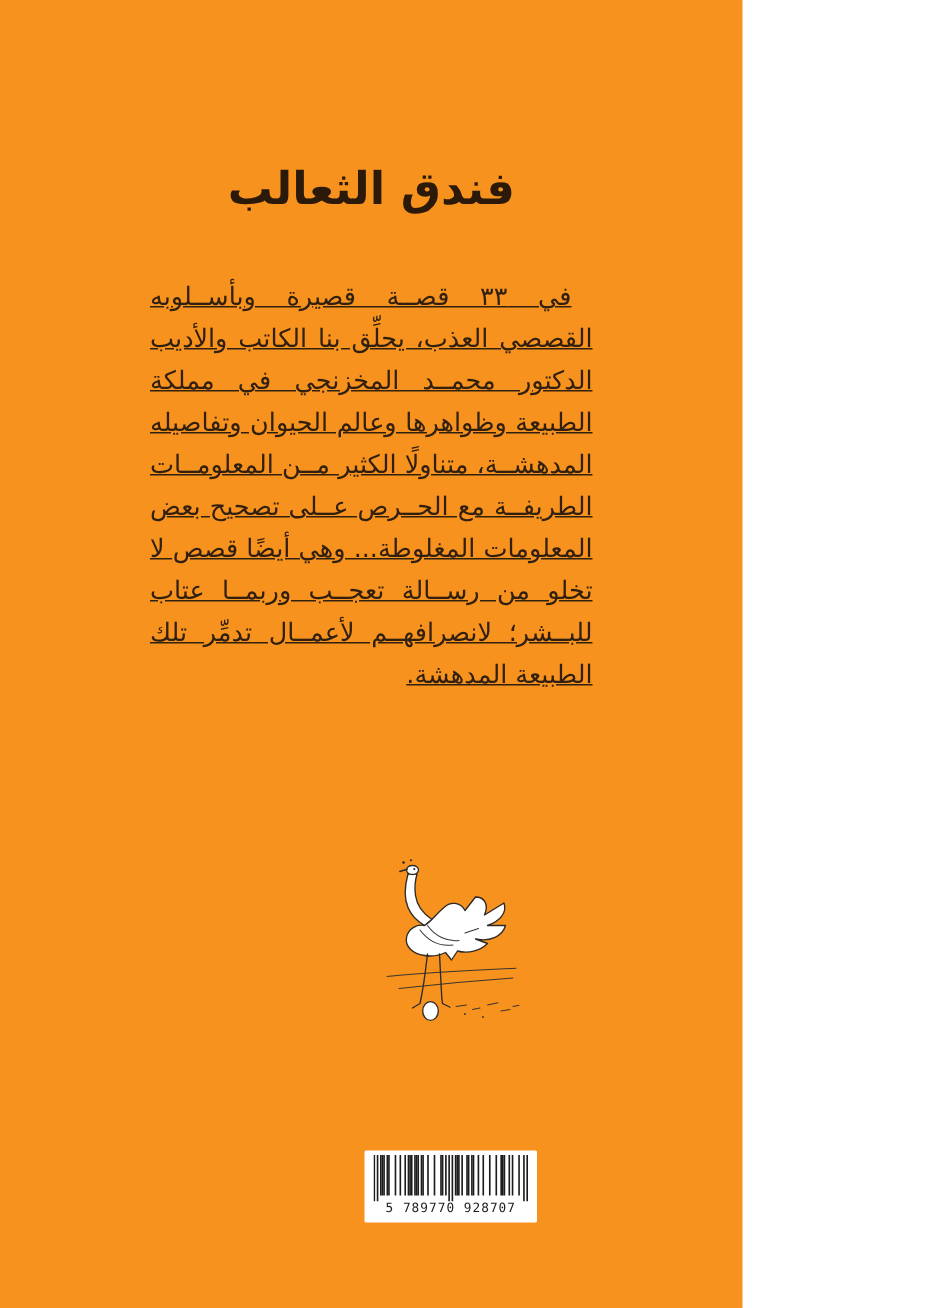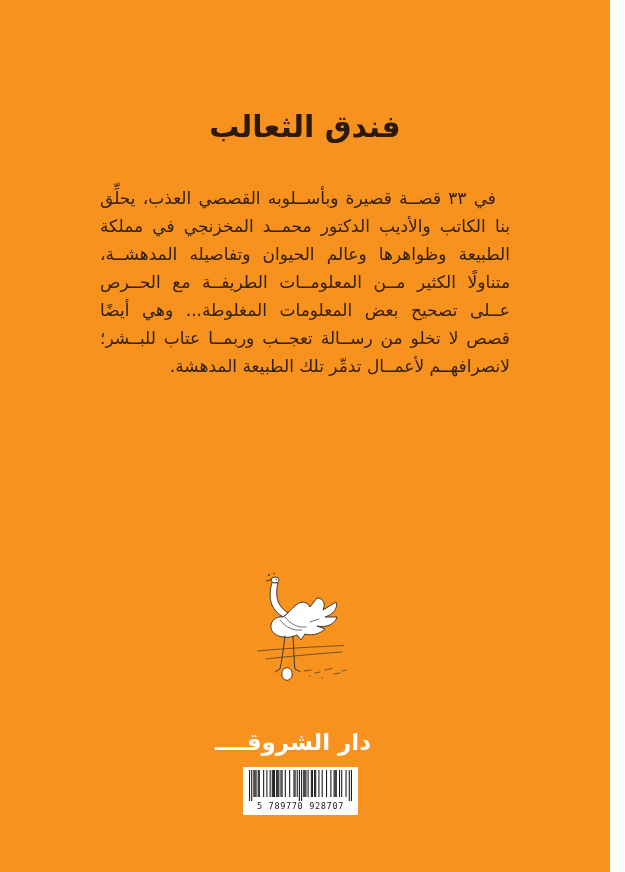--- a/index.html
+++ b/index.html
@@ -6,36 +6,36 @@
     --bg:#F7921E;
     --ink:#31200F;
     --title-ink:#2B1909;
     --logo:#FFFFFF;
     --bar:#1C1C1C;
   }
   *{box-sizing:border-box;}
   body{margin:0;background:#ffffff;font-family:"DejaVu Sans",sans-serif;}
   .cover{
     position:relative;
-    width:610px;height:872px;
+    width:495px;height:872px;
     background:var(--bg);
     overflow:hidden;
   }
   .title{
     position:absolute;top:109px;left:0;right:0;margin:0;
     text-align:center;direction:rtl;
     font-size:30px;font-weight:bold;color:var(--title-ink);
     letter-spacing:0;
   }
   .synopsis{
     position:absolute;top:184px;left:100px;right:100px;
     direction:rtl;text-align:justify;
     font-size:17px;line-height:28px;color:var(--ink);
   }
-  .synopsis p{margin:0;text-indent:14px;}
+  .synopsis p{margin:0;text-indent:14px;text-decoration:underline;}
   .illustration{
     position:absolute;left:252px;top:572px;
     width:100px;height:122px;
   }
   .pub-logo{
     position:absolute;top:729px;left:0;right:24px;
     text-align:center;direction:rtl;
     font-size:23px;font-weight:bold;color:var(--logo);
   }
   .barcode{
@@ -88,21 +88,20 @@
     <path class="sketch" d="M33,64 C32,72 31,82 29,92 L28,97 L23,100"></path>
     <path class="sketch" d="M41,64 C41.5,74 42,84 42.5,93 L43,97 L48,99.5"></path>
 
     <ellipse class="sketch-fill" cx="35" cy="102" rx="5.2" ry="6.3"></ellipse>
 
     <path class="sketch-thin" d="M52,99 l7,-1 M63,101 l5,-1 M73,98 l7,-1.5 M82,102 l6,-1 M90,99 l4,-0.8"></path>
     <circle class="sketch-dot" cx="58" cy="104" r="0.6"></circle>
     <circle class="sketch-dot" cx="70" cy="106" r="0.6"></circle>
   </svg>
 
-  <div class="pub-logo">دار الشروقــــ</div>
 
   <div class="barcode">
     <svg class="bc-bars" viewBox="0 0 95 31" preserveAspectRatio="none" xmlns="http://www.w3.org/2000/svg">
         <rect x="0" y="0" width="1" height="31" fill="#1C1C1C"></rect>
         <rect x="2" y="0" width="1" height="31" fill="#1C1C1C"></rect>
         <rect x="4" y="0" width="1" height="27" fill="#1C1C1C"></rect>
         <rect x="5" y="0" width="1" height="27" fill="#1C1C1C"></rect>
         <rect x="6" y="0" width="1" height="27" fill="#1C1C1C"></rect>
         <rect x="8" y="0" width="1" height="27" fill="#1C1C1C"></rect>
         <rect x="9" y="0" width="1" height="27" fill="#1C1C1C"></rect>

